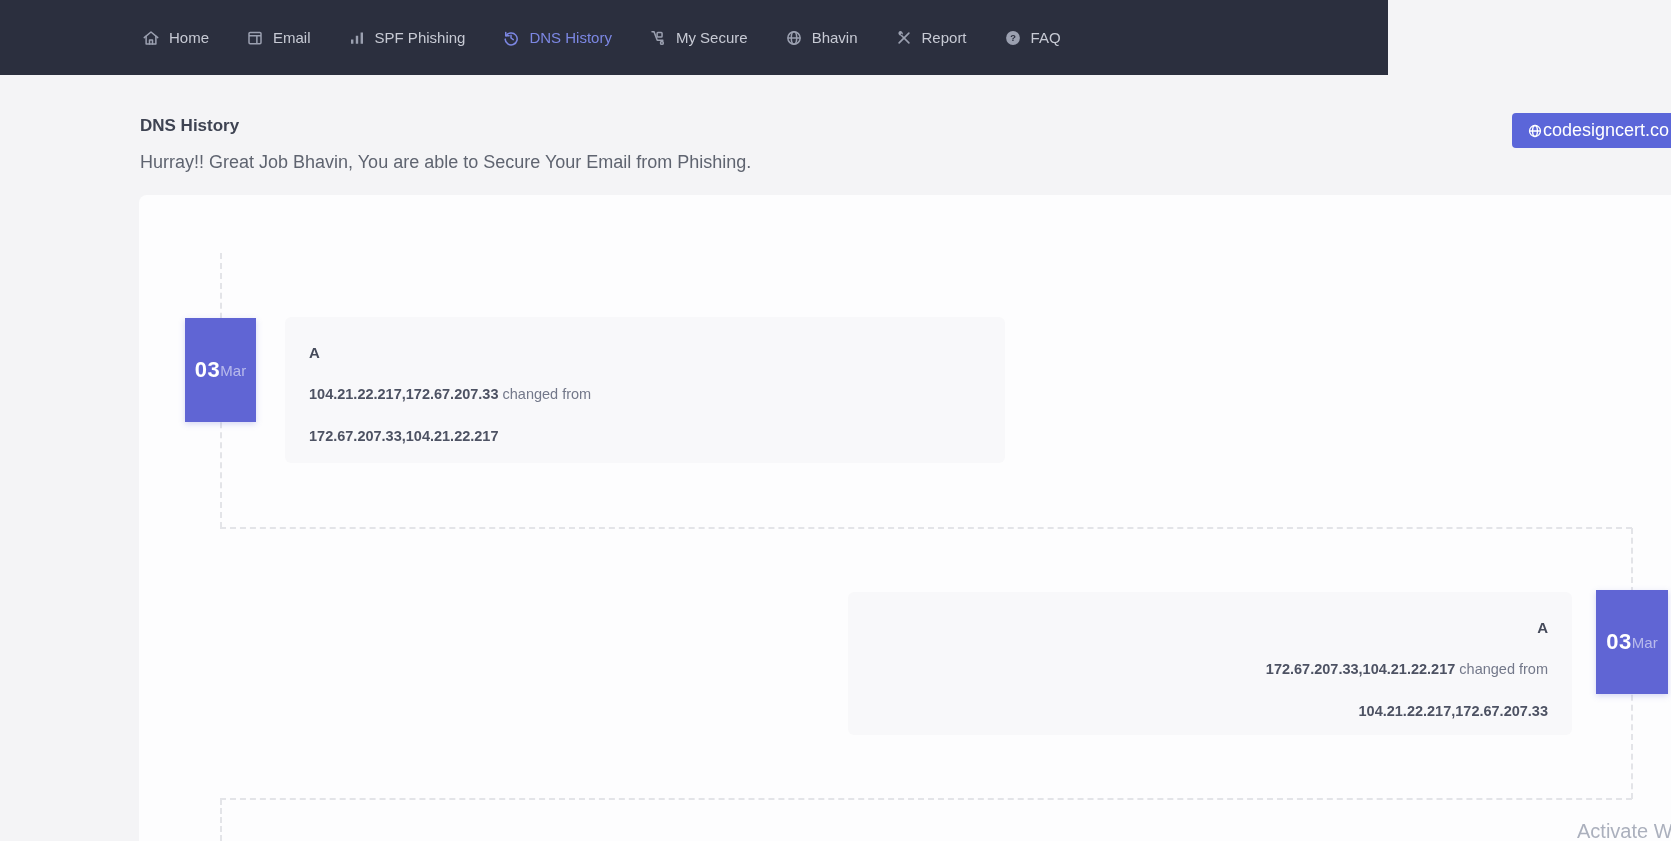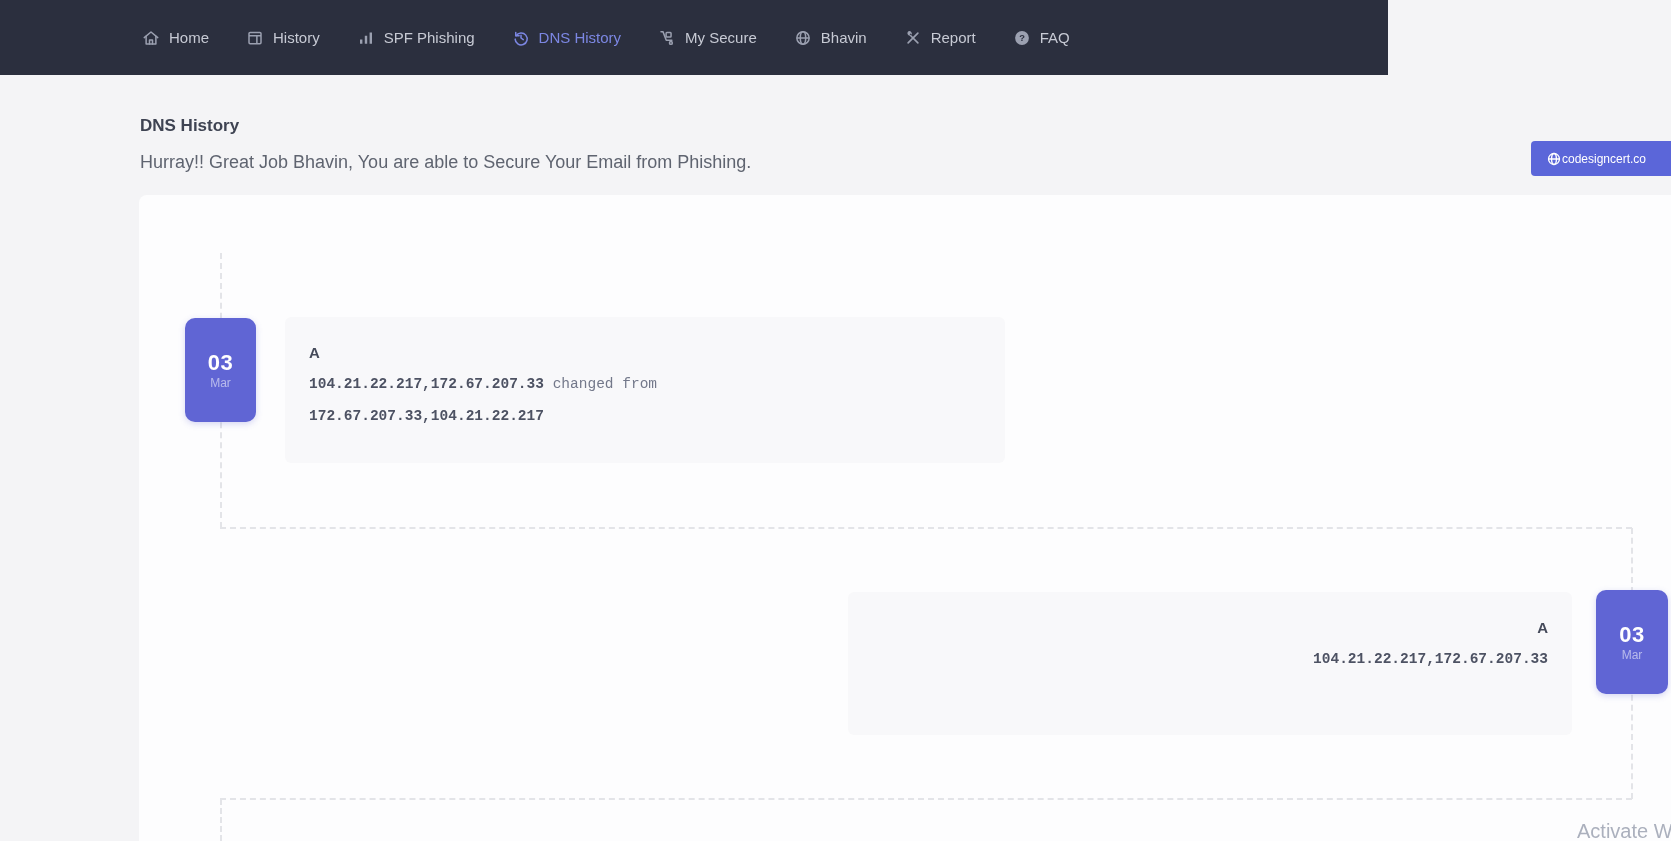--- a/index.html
+++ b/index.html
@@ -31,27 +31,27 @@
   
   .page-title {
     position:absolute; left:140px; top:116px;
     font-size:17px; font-weight:700; color:#3e4352;
   }
   .page-subtitle {
     position:absolute; left:140px; top:152px;
     font-size:18px; color:#5f6470;
   }
   .domain-btn {
-    position:absolute; right:0; top:141px;
+    position:absolute; right:0; top:113px;
     height:35px; min-width:140px;
     background:#5b66d9; color:#ffffff;
     border:none; border-radius:4px 0 0 4px;
     display:flex; align-items:center; 
     padding:0 2px 0 15px;
-    font-size:12px; font-weight:500;
+    font-size:18px; font-weight:500;
     font-family:"Liberation Sans", sans-serif;
     cursor:pointer; overflow:hidden; white-space:nowrap;
   }
   .domain-btn .btn-ic { width:16px; height:16px; flex:0 0 auto; }
 
   
   .panel {
     position:absolute; left:139px; top:195px;
     width:1532px; height:646px;
     background:#fdfdfe;
@@ -66,41 +66,41 @@
   #tl-h1 { left:220px; top:527px; width:1412px; }
   #tl-v2 { left:1631px; top:528px; height:271px; }
   #tl-h2 { left:220px; top:798px; width:1412px; }
   #tl-v3 { left:220px; top:799px; height:42px; }
 
   
   .date-badge {
     position:absolute;
     width:71px; height:104px;
     background:#6065d4;
-    border-radius:10px;
-    display:flex; flex-direction:column; align-items:center; justify-content:center;
+    border-radius:0;
+    display:flex; flex-direction:row; align-items:center; justify-content:center;
     box-shadow:0 2px 6px rgba(96,101,212,0.25);
   }
   .date-badge .day { color:#ffffff; font-size:22px; font-weight:700; letter-spacing:0.5px; }
-  .date-badge .month { color:rgba(255,255,255,0.55); font-size:12px; margin-top:0; }
+  .date-badge .month { color:rgba(255,255,255,0.55); font-size:15px; margin-top:0; }
   #badge-1 { left:185px; top:318px; }
   #badge-2 { left:1596px; top:590px; width:72px; }
 
   
   .event-card {
     position:absolute;
     background:#f8f8fa;
     border-radius:6px;
     padding:27px 24px;
     font-size:14.5px;
   }
   #card-1 { left:285px; top:317px; width:720px; height:146px; text-align:left; }
   #card-2 { left:848px; top:592px; width:724px; height:143px; text-align:right; }
   .rec-type { font-size:15px; font-weight:700; color:#454a5a; }
-  .rec-line { margin-top:15px; line-height:17px;font-family:Liberation Mono, monospace; }
+  .rec-line { margin-top:25px; line-height:17px; }
   .rec-line .ip { color:#4d5263; font-weight:700; }
   .rec-line .plain { color:#73788a; font-weight:400; }
 
   
   .watermark {
     position:absolute; left:1577px; top:820px;
     font-size:20px; color:#abb0bd; white-space:nowrap;
   }
 </style>
 </head>
@@ -116,21 +116,21 @@
     </svg>
     <span>Home</span>
   </div>
 
   <div class="nav-item">
     <svg class="nav-ic" viewBox="0 0 24 24" fill="none" stroke="currentColor" stroke-width="2" stroke-linejoin="round">
       <rect x="4" y="4.5" width="16" height="15" rx="1.5"></rect>
         <path d="M4 9 H20"></path>
         <path d="M14.5 9 V19.5"></path>
     </svg>
-    <span>History</span>
+    <span>Email</span>
   </div>
 
   <div class="nav-item">
     <svg class="nav-ic" viewBox="0 0 24 24" fill="currentColor">
       <path d="M4 19.5h3.2v-5.5H4zM10.4 19.5h3.2V9h-3.2zM16.8 19.5H20V4.5h-3.2z"></path>
     </svg>
     <span>SPF Phishing</span>
   </div>
 
   <div class="nav-item active">
@@ -210,20 +210,24 @@
     <span class="plain">changed from</span>
   </div>
   <div class="rec-line">
     <span class="ip">172.67.207.33,104.21.22.217</span>
   </div>
 </div>
 
 <div class="event-card" id="card-2">
   <div class="rec-type">A</div>
   <div class="rec-line">
+    <span class="ip">172.67.207.33,104.21.22.217</span>
+    <span class="plain">changed from</span>
+  </div>
+  <div class="rec-line">
     <span class="ip">104.21.22.217,172.67.207.33</span>
   </div>
 </div>
 <div class="date-badge" id="badge-2">
   <span class="day">03</span>
   <span class="month">Mar</span>
 </div>
 
 <div class="watermark">Activate Wi</div>
 

